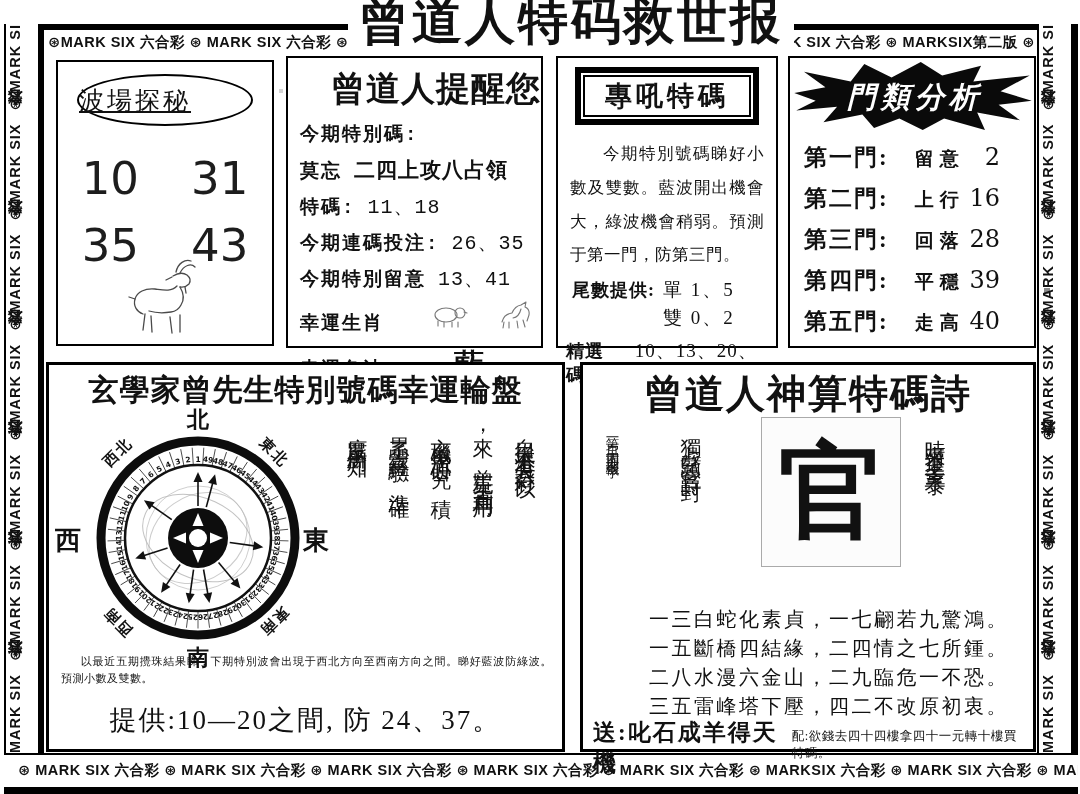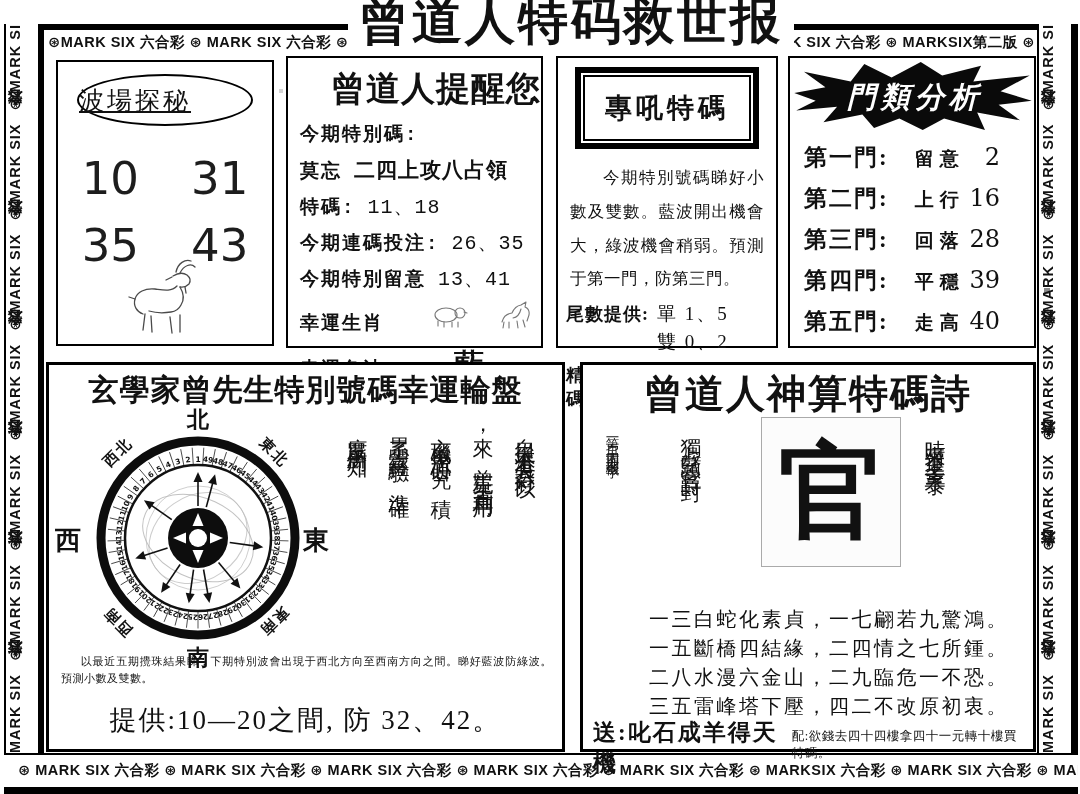--- a/index.html
+++ b/index.html
@@ -57,24 +57,24 @@
   .b-label{font-weight:bold;font-size:19px;letter-spacing:2px;}
   .b-value{font-size:20px;margin-left:12px;letter-spacing:1px;}
   .b-value.strong{font-weight:bold;font-size:21px;}
   .b-value.blue-word{font-size:30px;font-weight:bold;margin-left:70px;}
   .b-animals{margin-left:46px;display:flex;gap:26px;align-items:center;}
 
   
   .boxC{left:556px;top:56px;width:222px;height:292px;}
   .c-head{width:168px;margin:9px auto 0;border:6px solid #000;padding:2px;}
   .c-head-inner{border:2px solid #000;text-align:center;font-size:27px;font-weight:bold;
-                letter-spacing:4px;padding:13px 0;}
+                letter-spacing:4px;padding:1px 0;}
   .c-para{margin:12px 12px 0;font-size:16.5px;line-height:2.05;text-indent:2em;
           text-align:justify;letter-spacing:.5px;}
-  .c-tails{display:flex;margin:4px 0 0 8px;align-items:flex-start;}
+  .c-tails{display:flex;margin:4px 0 0 14px;align-items:flex-start;}
   .c-tails-label{font-weight:bold;font-size:18px;letter-spacing:1px;margin-top:2px;}
   .c-tails-vals div{font-size:19px;margin-left:8px;line-height:1.45;letter-spacing:2px;}
   .c-select{display:flex;align-items:baseline;margin:7px 0 0 8px;}
   .c-select-label{font-weight:bold;font-size:18px;letter-spacing:1px;}
   .c-select-value{font-size:19px;margin-left:6px;letter-spacing:1px;}
 
   
   .boxD{left:788px;top:56px;width:248px;height:292px;}
   .d-burst{display:block;margin:2px auto 0;}
   .d-row{display:flex;align-items:baseline;margin:10px 16px 0 14px;}
@@ -526,21 +526,21 @@
       <span class="dir dir-ne">東北</span>
       <span class="dir dir-sw">西南</span>
       <span class="dir dir-se">東南</span>
     </div>
     <div class="e-vtext">自從本港有六合彩以
 來，曾先生一直利用
 玄機學潛心研究，積
 累了豐富經驗，準確
 度眾所周知.</div>
     <div class="e-para">以最近五期攪珠結果睇，下期特別波會出現于西北方向至西南方向之間。睇好藍波防綠波。預測小數及雙數。</div>
-    <div class="e-offer">提供:10—20之間, 防 32、42。</div>
+    <div class="e-offer">提供:10—20之間, 防 24、37。</div>
   </div>
 
   <div class="box boxF">
     <div class="f-title">曾道人神算特碼詩</div>
     <div class="f-mid">
       <div class="f-issue">第一百二十四期玄機字</div>
       <div class="f-verse-l">獨占鰲頭官爵封</div>
       <div class="f-charbox">
         <span class="f-char">官</span>
       </div>

